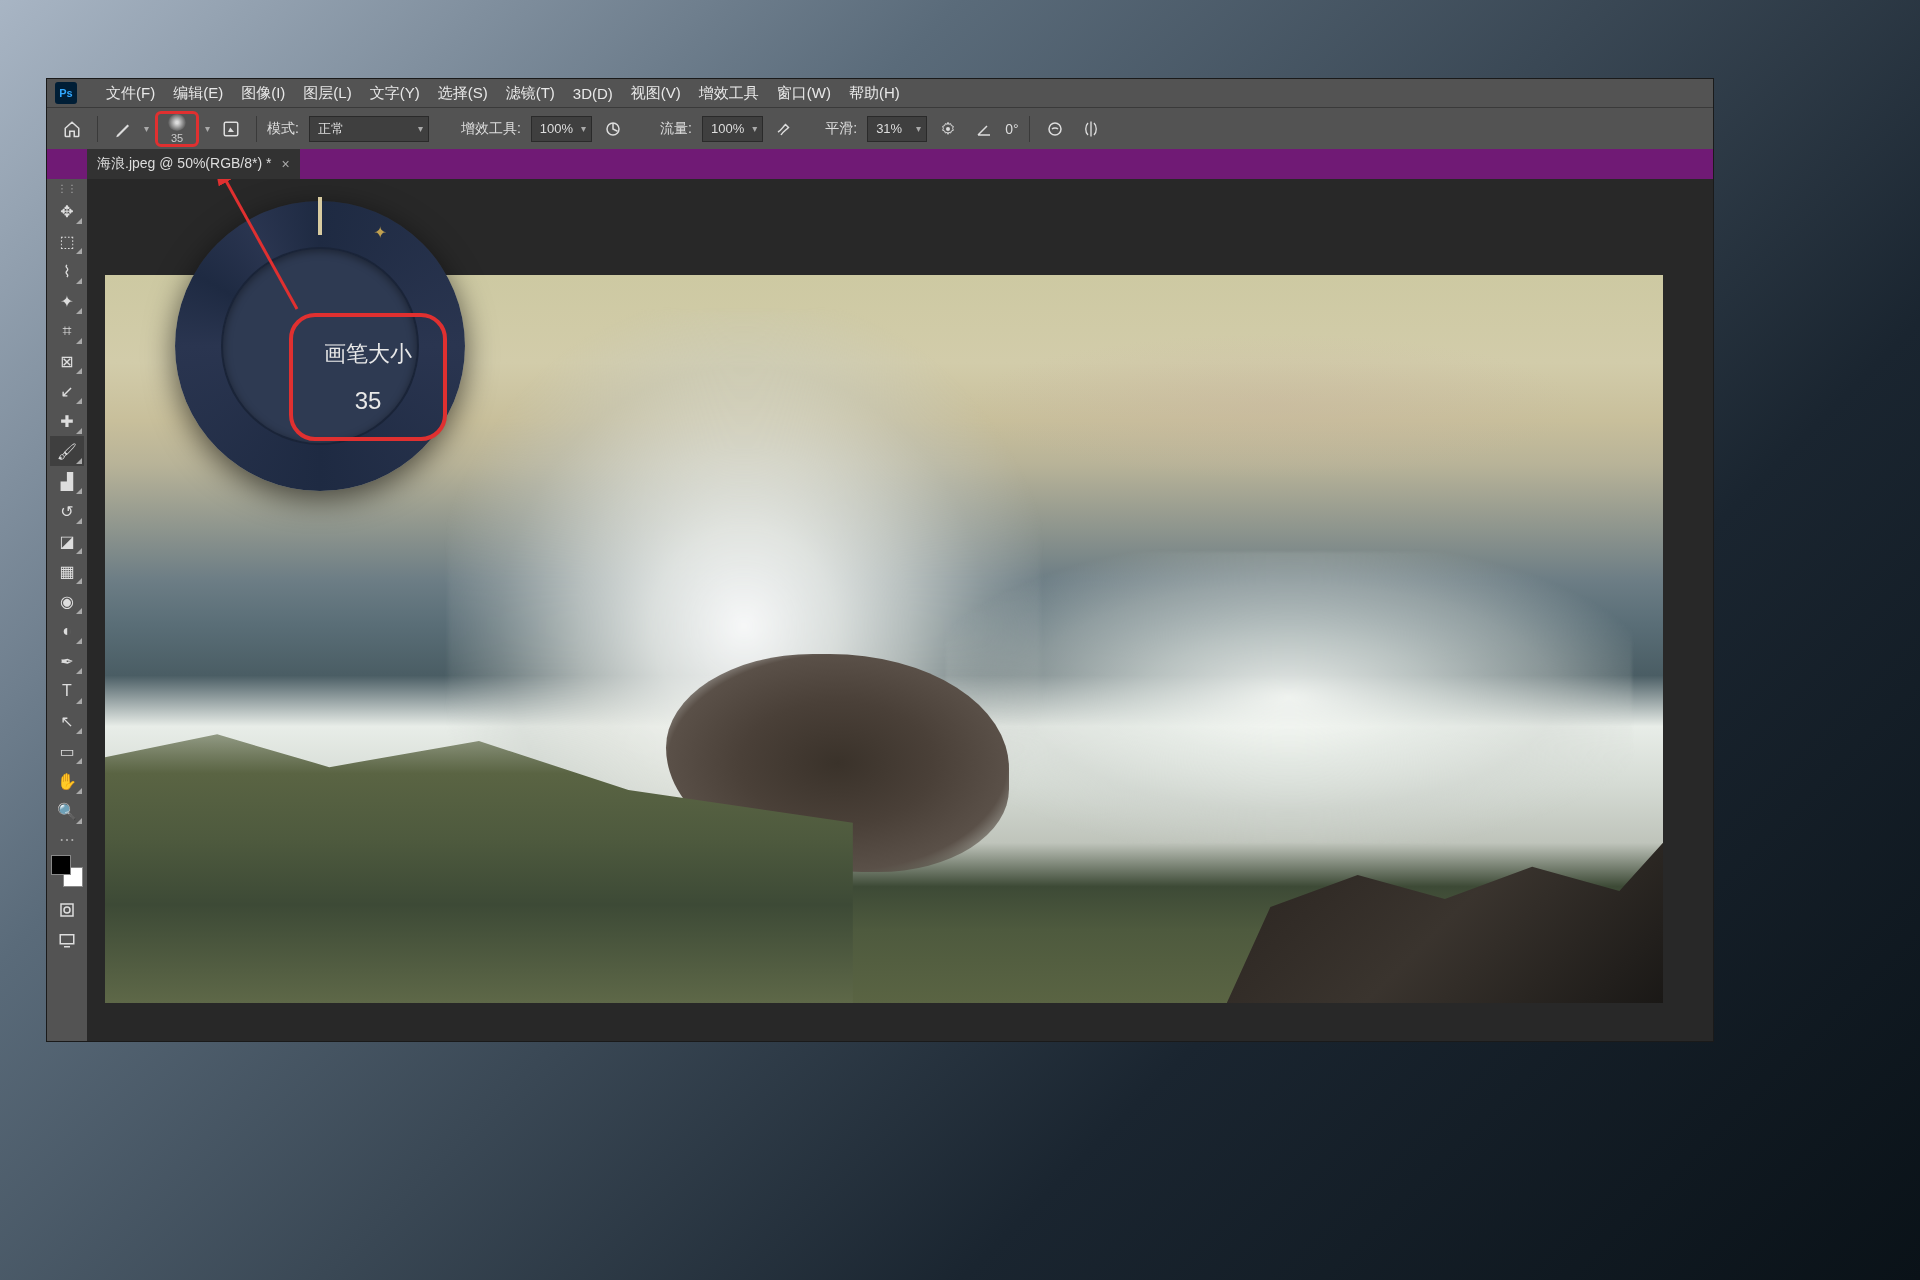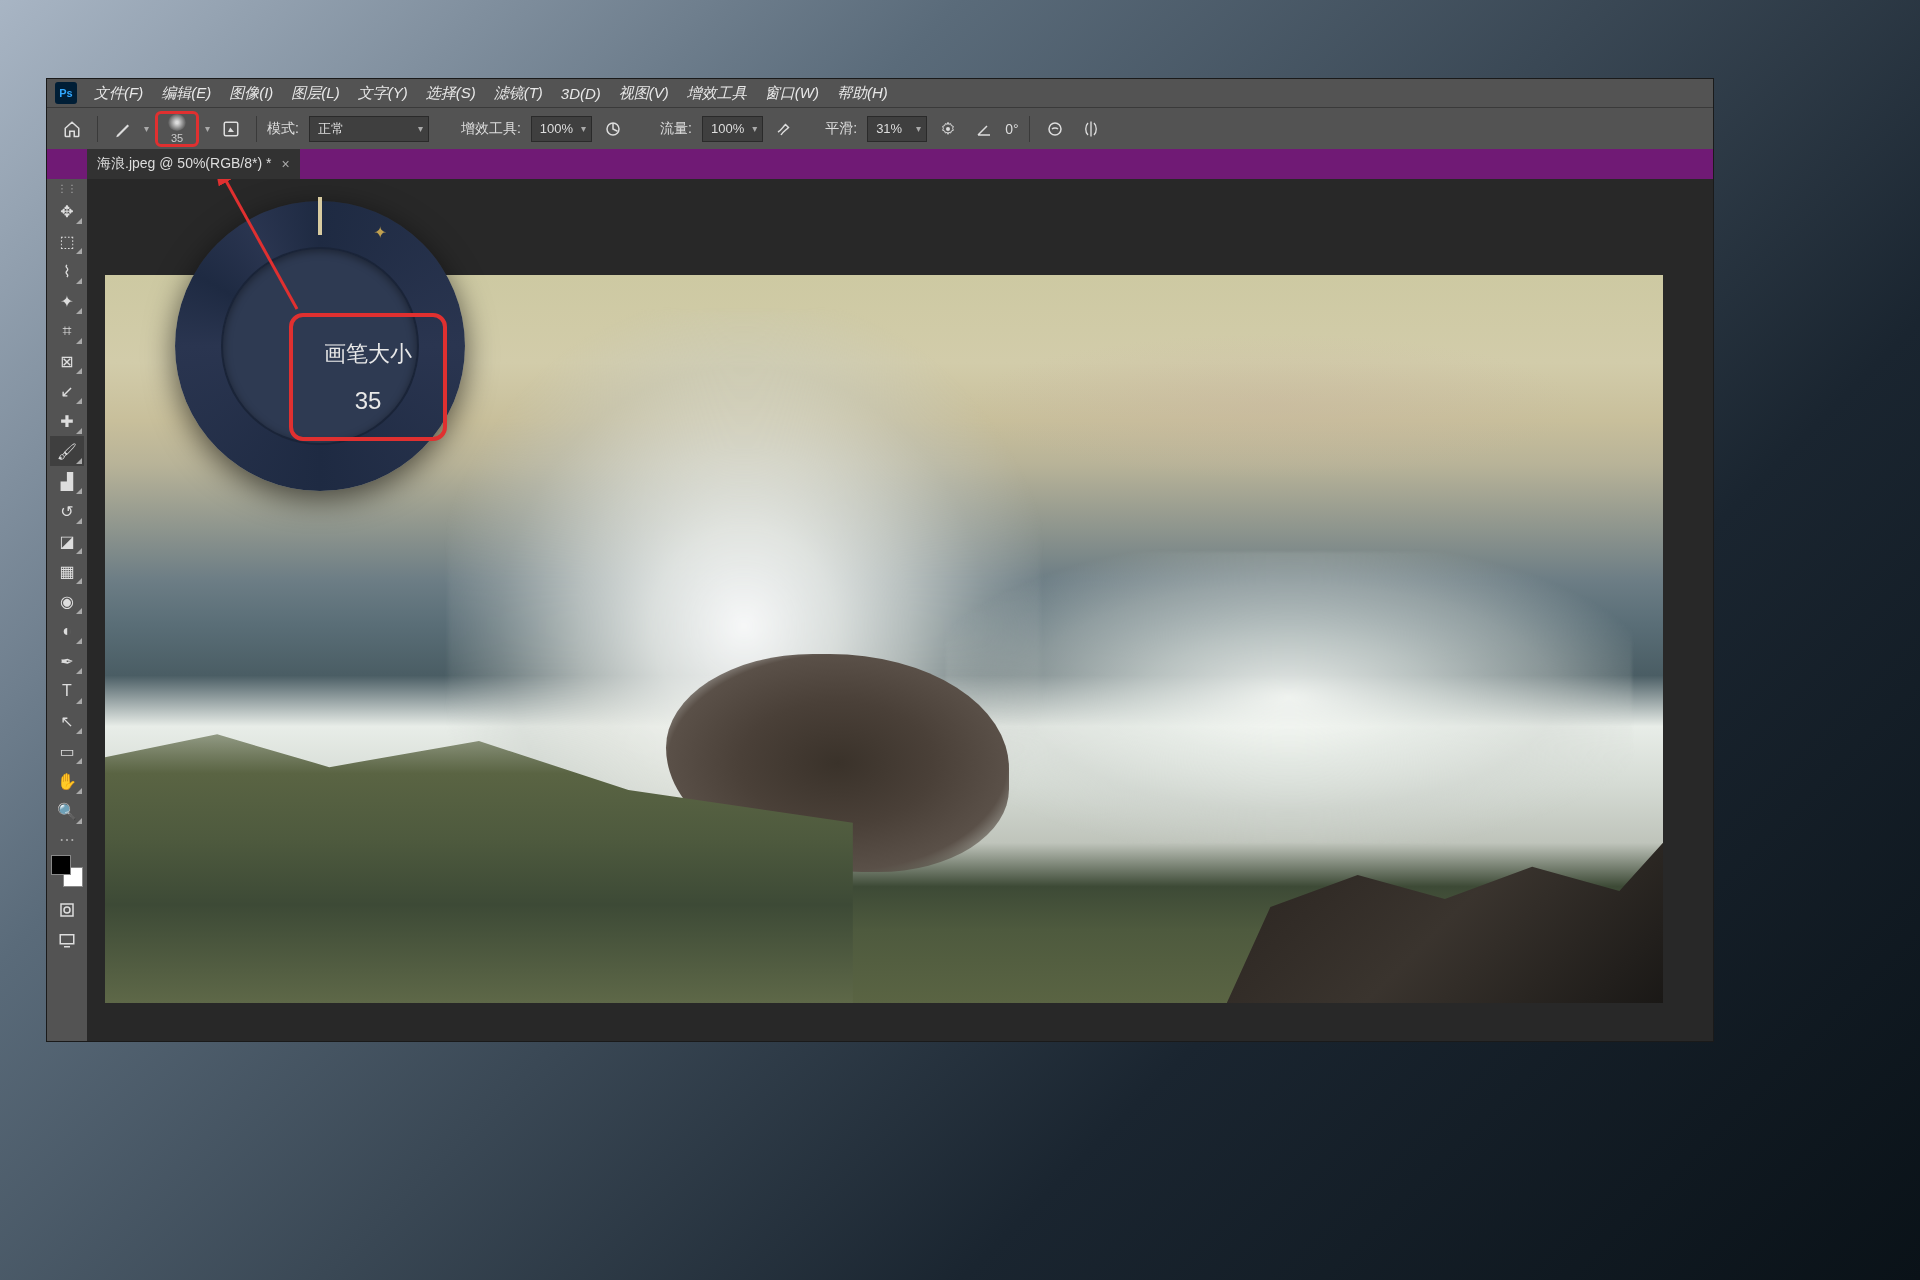--- a/index.html
+++ b/index.html
@@ -14,23 +14,23 @@
   background: #323232; border: 1px solid #1a1a1a;
   display: flex; flex-direction: column;
 }
 .menubar {
   height: 28px; background: #535353; display: flex; align-items: center;
   padding-left: 4px; gap: 0; font-size: 15px; color: #e8e8e8;
 }
 .ps-logo {
   width: 22px; height: 22px; background: #001e36; color: #31a8ff;
   font-size: 11px; font-weight: bold; display: flex; align-items: center;
-  justify-content: center; border-radius: 3px; margin: 0 8px 0 4px;
-}
-.menu-item { padding: 0 9px; cursor: pointer; font-style: italic; }
+  justify-content: center; border-radius: 3px; margin: 0 20px 0 4px;
+}
+.menu-item { padding: 0 9px; cursor: pointer; }
 .optbar {
   height: 42px; background: #535353; border-top: 1px solid #3a3a3a;
   display: flex; align-items: center; padding: 0 10px; gap: 6px;
   font-size: 14px; color: #ddd;
 }
 .opt-btn {
   width: 30px; height: 30px; display: flex; align-items: center;
   justify-content: center; cursor: pointer; border-radius: 2px;
   color: #ddd;
 }
@@ -148,21 +148,21 @@
 }
 .wheel-tick {
   position: absolute; top: -4px; left: 50%; width: 4px; height: 38px;
   background: #d8cba0; transform: translateX(-50%);
 }
 .wheel-plus {
   position: absolute; top: 22px; right: 78px; color: #c0a050; font-size: 16px;
 }
 .hud-frame {
   position: absolute; top: 112px; left: 114px; width: 158px; height: 128px;
-  border: 4px solid #e03030; border-radius: 14px;
+  border: 4px solid #e03030; border-radius: 26px;
   display: flex; flex-direction: column; align-items: center; justify-content: center;
   gap: 18px;
 }
 .hud-lbl { color: #e8e8e8; font-size: 22px; }
 .hud-val { color: #e8e8e8; font-size: 24px; }
 .arrow-line {
   position: absolute; top: 0; left: 0; width: 100%; height: 100%;
   pointer-events: none;
 }
 </style>

